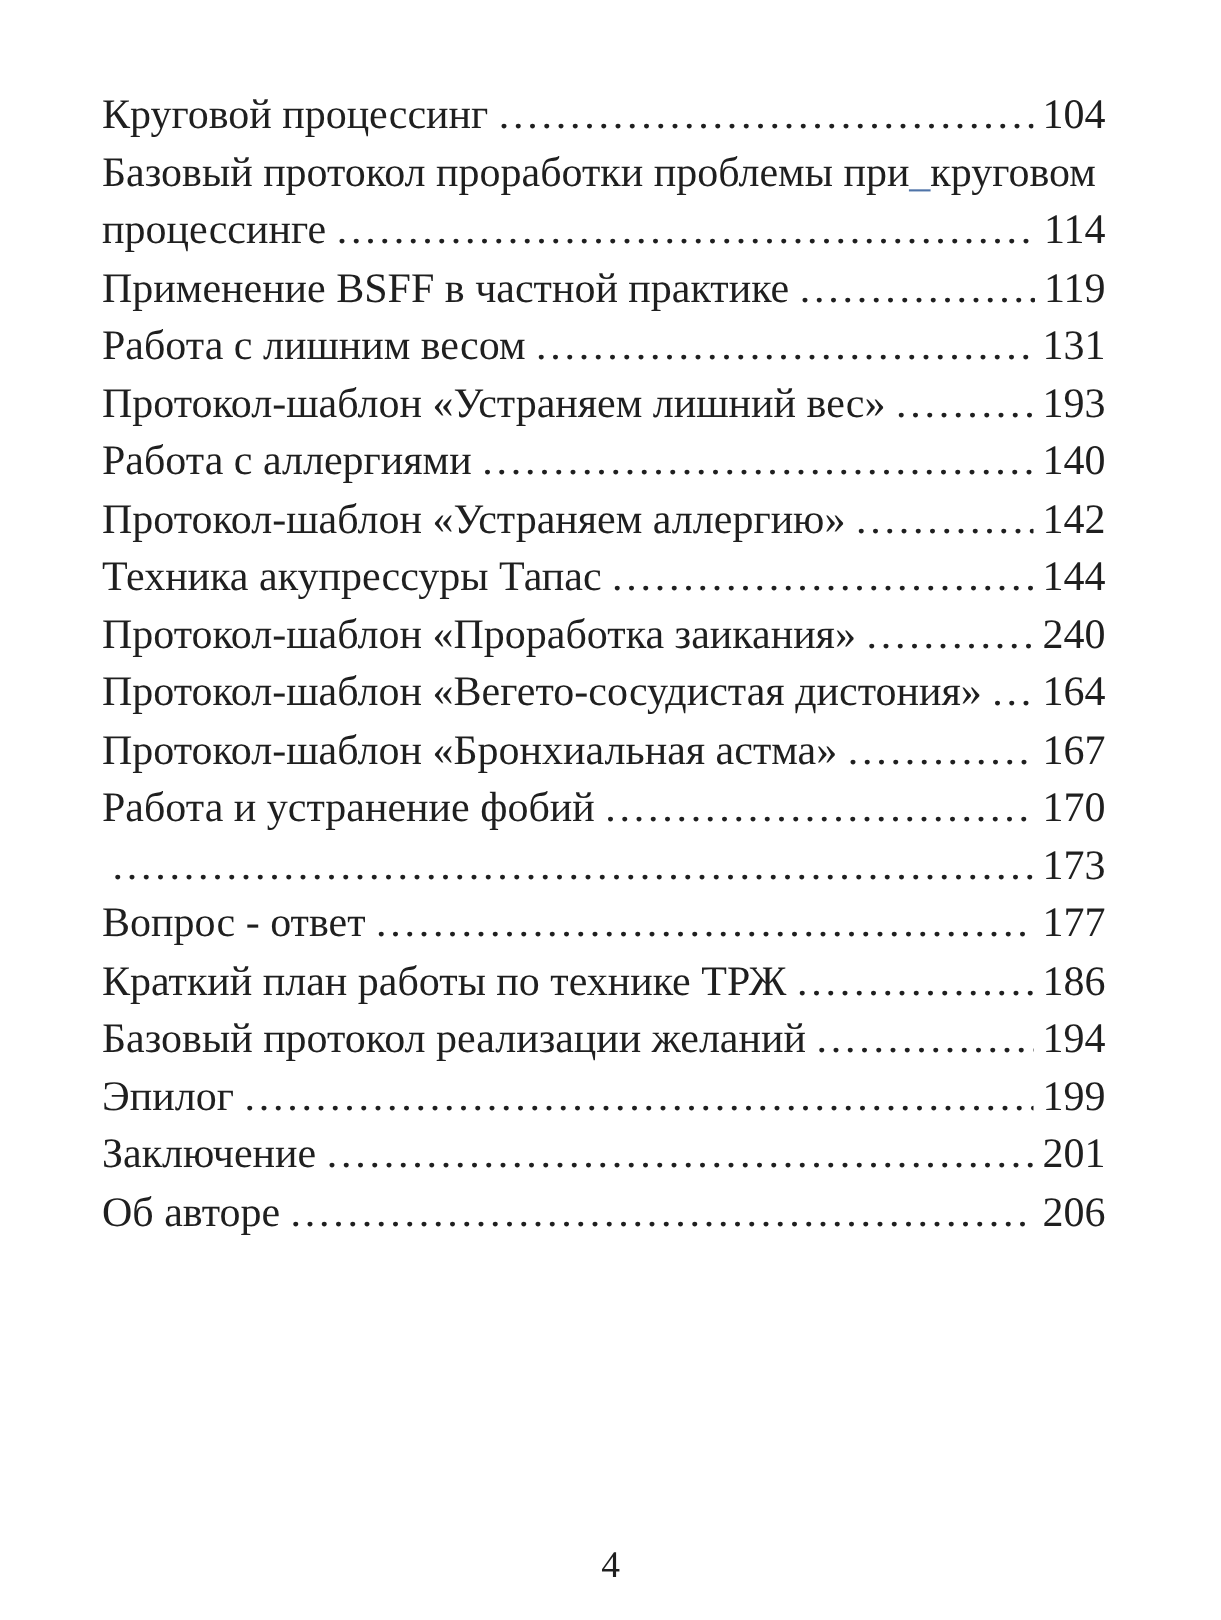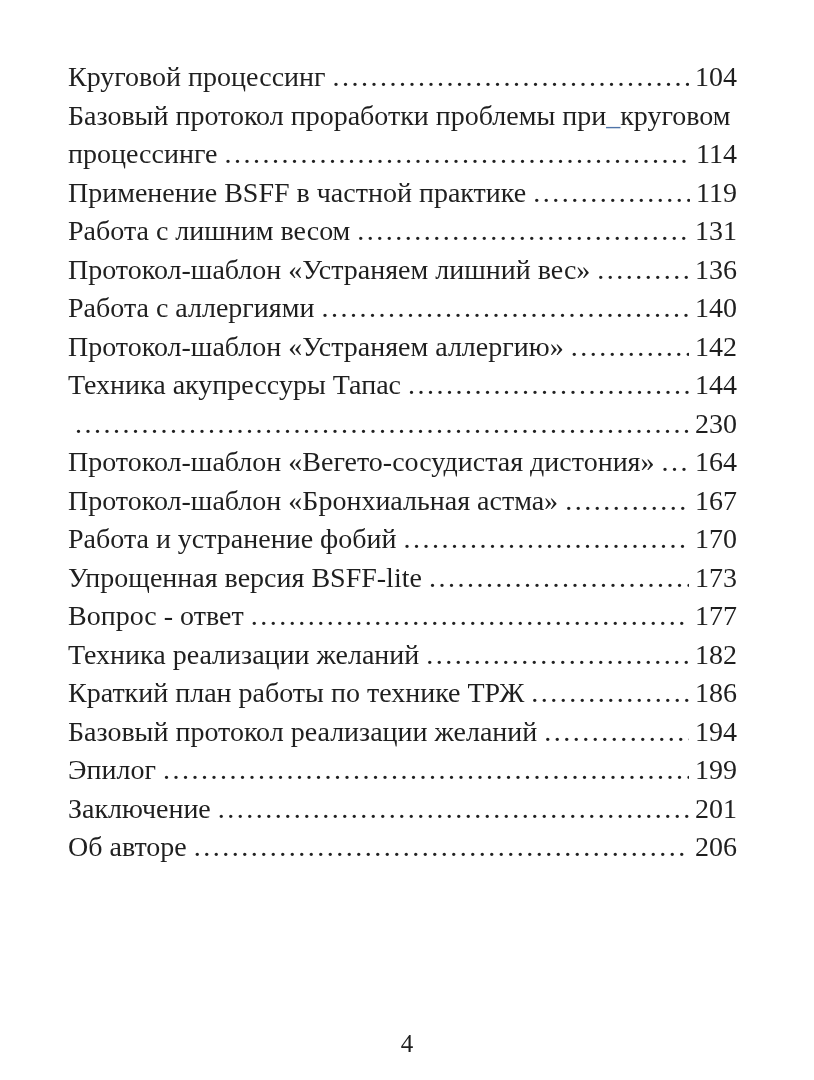--- a/index.html
+++ b/index.html
@@ -96,21 +96,21 @@
         <div class="toc-row">
           <span class="toc-title">Работа с лишним весом</span>
           <span class="leader"></span>
           <span class="toc-page">131</span>
         </div>
       </div>
       <div class="toc-entry">
         <div class="toc-row">
           <span class="toc-title">Протокол-шаблон «Устраняем лишний вес»</span>
           <span class="leader"></span>
-          <span class="toc-page">136</span>
+          <span class="toc-page">193</span>
         </div>
       </div>
       <div class="toc-entry">
         <div class="toc-row">
           <span class="toc-title">Работа с аллергиями</span>
           <span class="leader"></span>
           <span class="toc-page">140</span>
         </div>
       </div>
       <div class="toc-entry">
@@ -122,22 +122,23 @@
       </div>
       <div class="toc-entry">
         <div class="toc-row">
           <span class="toc-title">Техника акупрессуры Тапас</span>
           <span class="leader"></span>
           <span class="toc-page">144</span>
         </div>
       </div>
       <div class="toc-entry">
         <div class="toc-row">
-          <span class="leader"></span>
-          <span class="toc-page">230</span>
+          <span class="toc-title">Протокол-шаблон «Проработка заикания»</span>
+          <span class="leader"></span>
+          <span class="toc-page">240</span>
         </div>
       </div>
       <div class="toc-entry">
         <div class="toc-row">
           <span class="toc-title">Протокол-шаблон «Вегето-сосудистая дистония»</span>
           <span class="leader"></span>
           <span class="toc-page">164</span>
         </div>
       </div>
       <div class="toc-entry">
@@ -149,37 +150,29 @@
       </div>
       <div class="toc-entry">
         <div class="toc-row">
           <span class="toc-title">Работа и устранение фобий</span>
           <span class="leader"></span>
           <span class="toc-page">170</span>
         </div>
       </div>
       <div class="toc-entry">
         <div class="toc-row">
-          <span class="toc-title">Упрощенная версия BSFF-lite</span>
           <span class="leader"></span>
           <span class="toc-page">173</span>
         </div>
       </div>
       <div class="toc-entry">
         <div class="toc-row">
           <span class="toc-title">Вопрос - ответ</span>
           <span class="leader"></span>
           <span class="toc-page">177</span>
-        </div>
-      </div>
-      <div class="toc-entry">
-        <div class="toc-row">
-          <span class="toc-title">Техника реализации желаний</span>
-          <span class="leader"></span>
-          <span class="toc-page">182</span>
         </div>
       </div>
       <div class="toc-entry">
         <div class="toc-row">
           <span class="toc-title">Краткий план работы по технике ТРЖ</span>
           <span class="leader"></span>
           <span class="toc-page">186</span>
         </div>
       </div>
       <div class="toc-entry">

